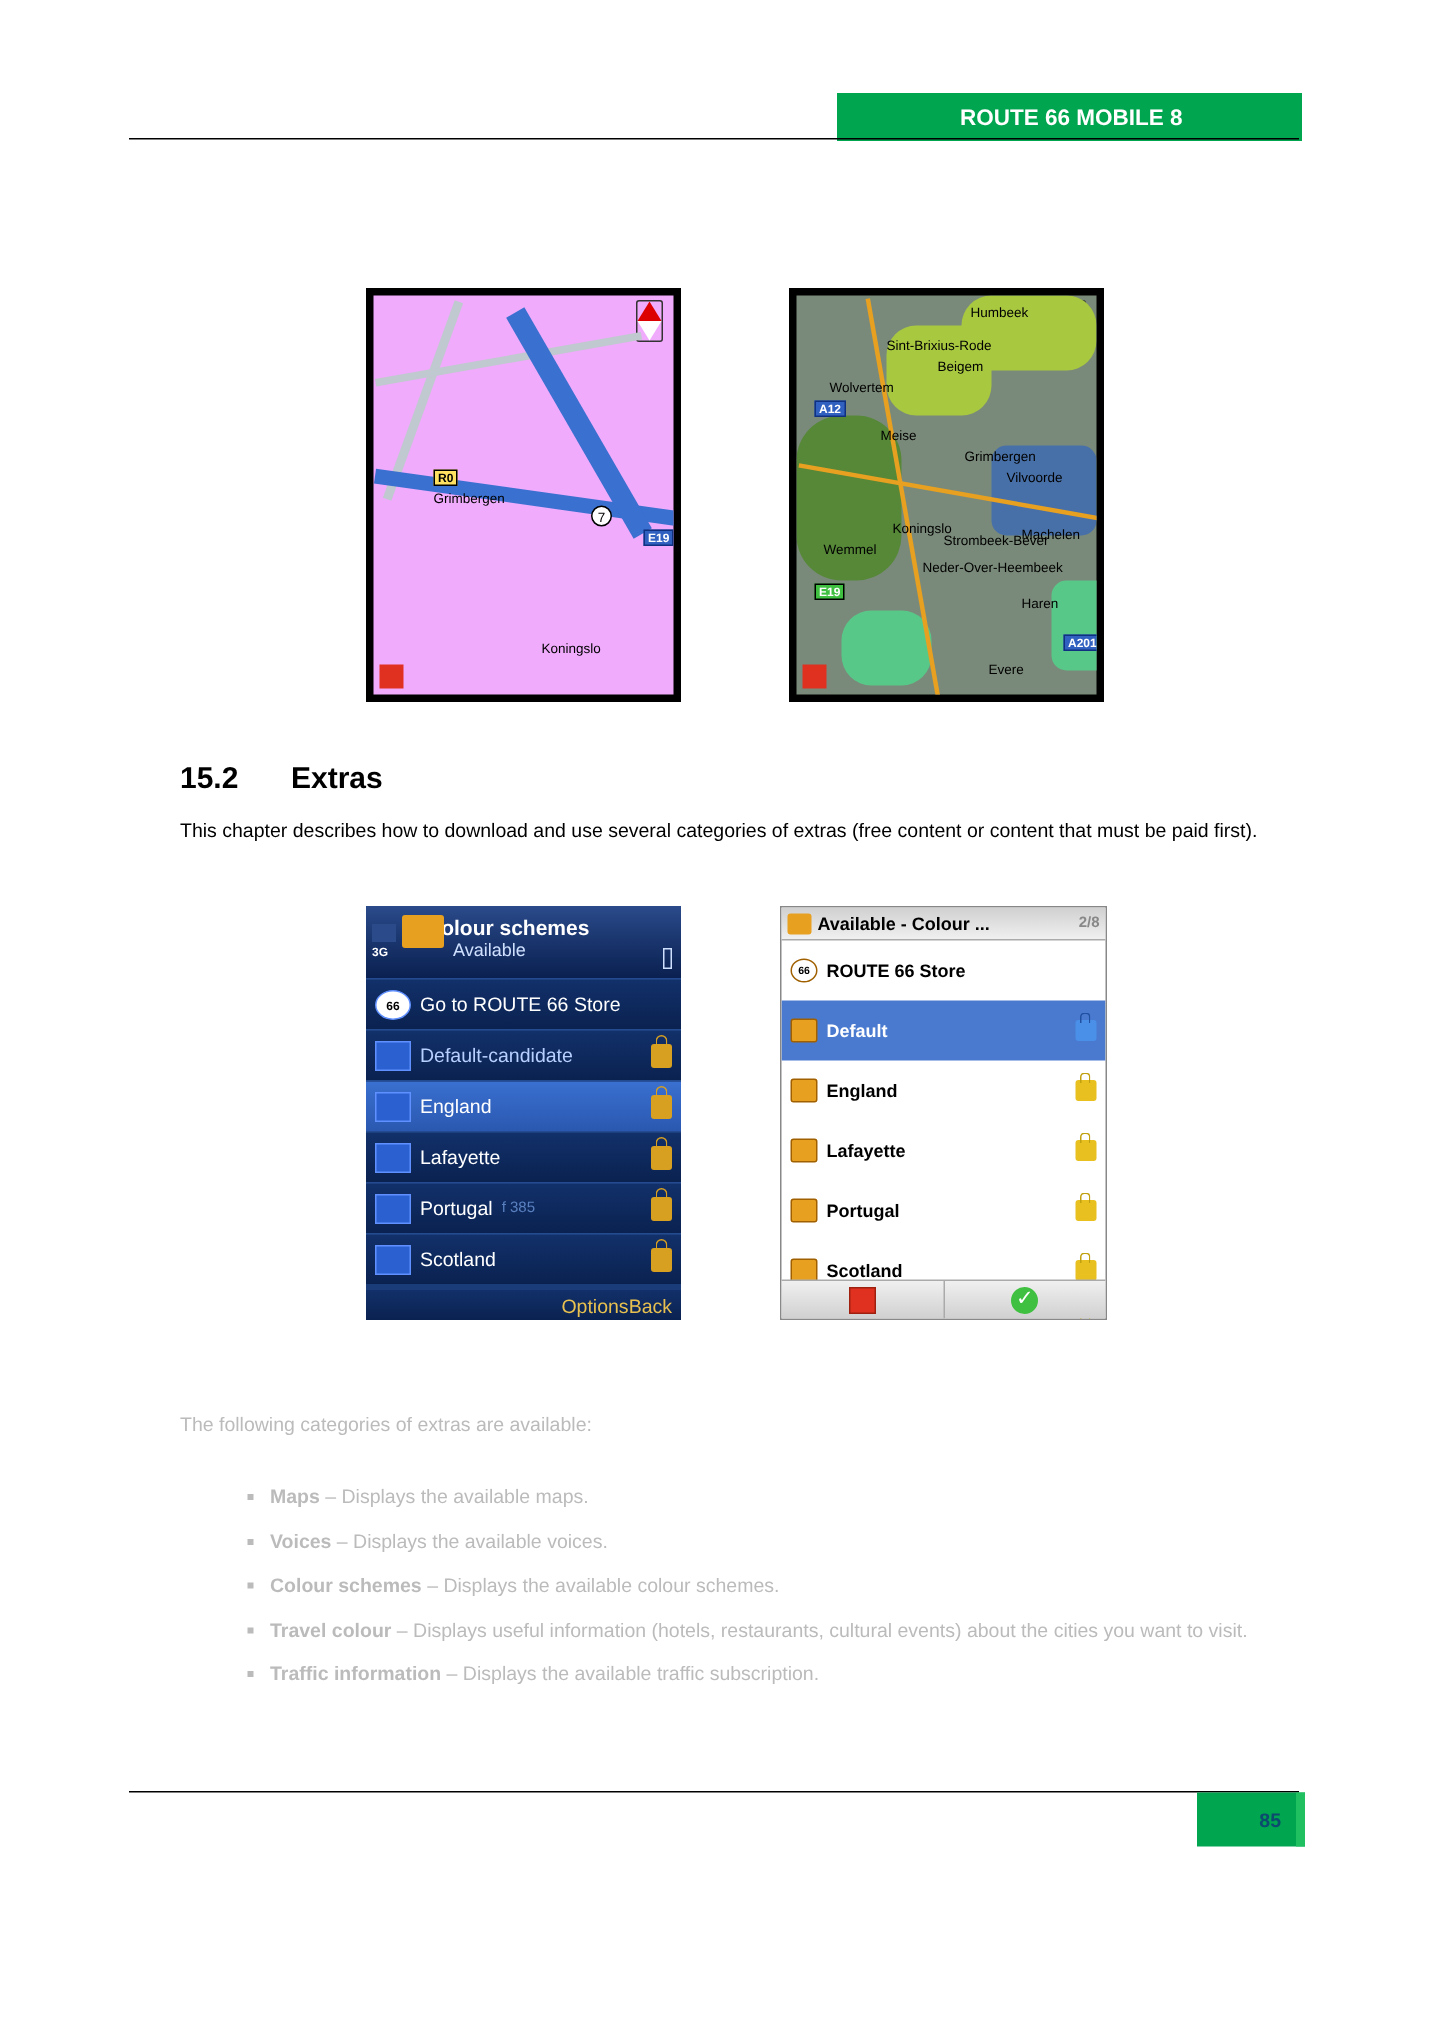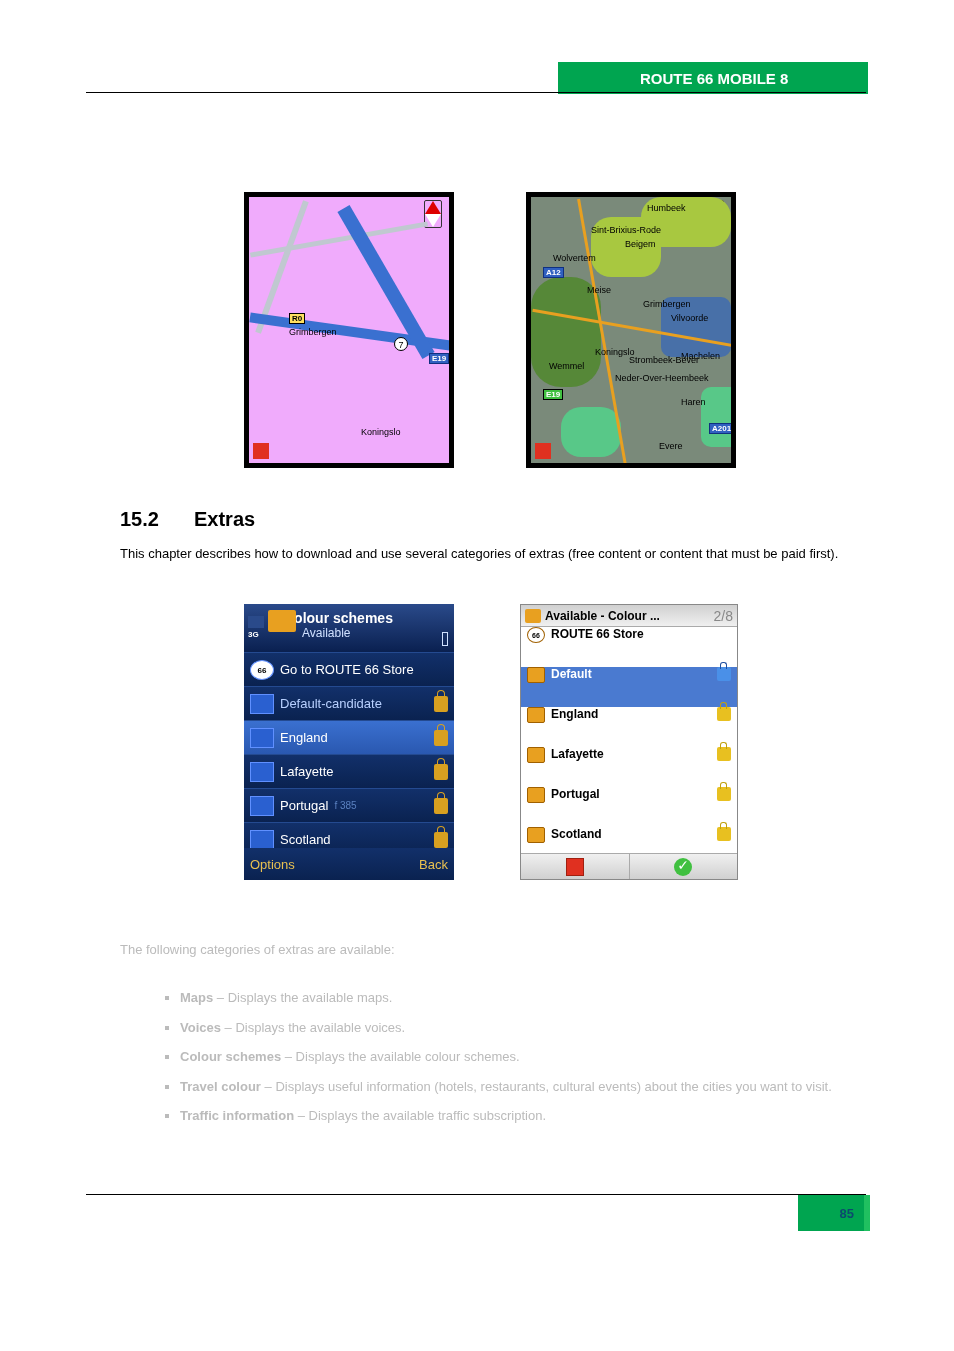--- a/index.html
+++ b/index.html
@@ -21,28 +21,28 @@
   .phone-hdr .folder-icon { position:absolute; left:24px; top:6px; width:28px; height:22px; background:#e8a020; border-radius:2px; }
   .phone-title { font-weight:bold; font-size:14px; }
   .phone-sub { font-size:12px; color:#cfe0ff; padding-left:18px; }
   .phone-row { display:flex; align-items:center; height:34px; padding:0 6px; background:linear-gradient(#12306a,#0a2250); border-top:1px solid #244a90; }
   .phone-row.active { background:linear-gradient(#3a70d0,#2a58b0); }
   .phone-row.pale { color:#b8d0ff; }
   .phone-row .ico { width:24px; height:20px; margin-right:6px; background:#2a60d0; border:1px solid #6090ff; position:relative; }
   .phone-row .ico.r66 { background:#fff; color:#000; border-radius:50%; font-size:8px; font-weight:bold; text-align:center; line-height:20px; }
   .phone-row .lock { width:14px; height:16px; margin-left:auto; background:#d8a020; border-radius:2px; position:relative; }
   .phone-row .lock::before { content:""; position:absolute; top:-6px; left:3px; width:6px; height:8px; border:1.5px solid #d8a020; border-bottom:none; border-radius:4px 4px 0 0; }
-  .phone-foot { position:absolute; bottom:0; left:0; right:0; height:32px; background:linear-gradient(#12306a,#0a2250); display:flex; justify-content:space-between; align-items:center; padding:0 6px; font-size:13px; color:#e8c050; }
+  .phone-foot { position:absolute; bottom:0; left:0; right:0; height:20px; background:linear-gradient(#12306a,#0a2250); display:flex; justify-content:flex-end; align-items:center; padding:0 6px; font-size:13px; color:#e8c050; }
 
   
   .win-shot { position:absolute; width:218px; height:276px; background:#fff; border:1px solid #888; font-size:12px; overflow:hidden; }
   .win-hdr { height:22px; background:linear-gradient(#d0d0d0,#f0f0f0); display:flex; align-items:center; padding:0 4px; border-bottom:1px solid #aaa; font-weight:bold; }
   .win-hdr .tab-ico { width:16px; height:14px; background:#e8a020; margin-right:4px; border-radius:2px; }
-  .win-hdr .pg { margin-left:auto; font-size:14px; color:#888; font-weight:normal; }
-  .win-row { display:flex; align-items:flex-start; height:40px; padding:0 6px; font-weight:bold; }
+  .win-hdr .pg { margin-left:auto; font-size:10px; color:#888; font-weight:bold; }
+  .win-row { display:flex; align-items:center; height:40px; padding:16px 6px; font-weight:bold; }
   .win-row .sq { width:18px; height:16px; background:#e8a020; border:1px solid #a06000; margin-right:6px; border-radius:2px; }
   .win-row .sq.r66 { background:#fff; border-radius:50%; color:#000; font-size:7px; text-align:center; line-height:16px; font-weight:bold; }
   .win-row.sel { background:#4a7ad0; color:#fff; }
   .win-row .lock { width:14px; height:14px; margin-left:auto; background:#e8c020; border-radius:2px; position:relative; }
   .win-row .lock.blue { background:#4a90e8; }
   .win-row .lock::before { content:""; position:absolute; top:-5px; left:3px; width:5px; height:6px; border:1.5px solid #c0a010; border-bottom:none; border-radius:3px 3px 0 0; }
   .win-row .lock.blue::before { border-color:#2050a0; }
   .win-foot { position:absolute; bottom:0; left:0; right:0; height:26px; background:linear-gradient(#f0f0f0,#d0d0d0); display:flex; border-top:1px solid #aaa; }
   .win-foot .btn { flex:1; display:flex; align-items:center; justify-content:center; border-right:1px solid #aaa; }
   .win-foot .btn:last-child { border-right:none; }

